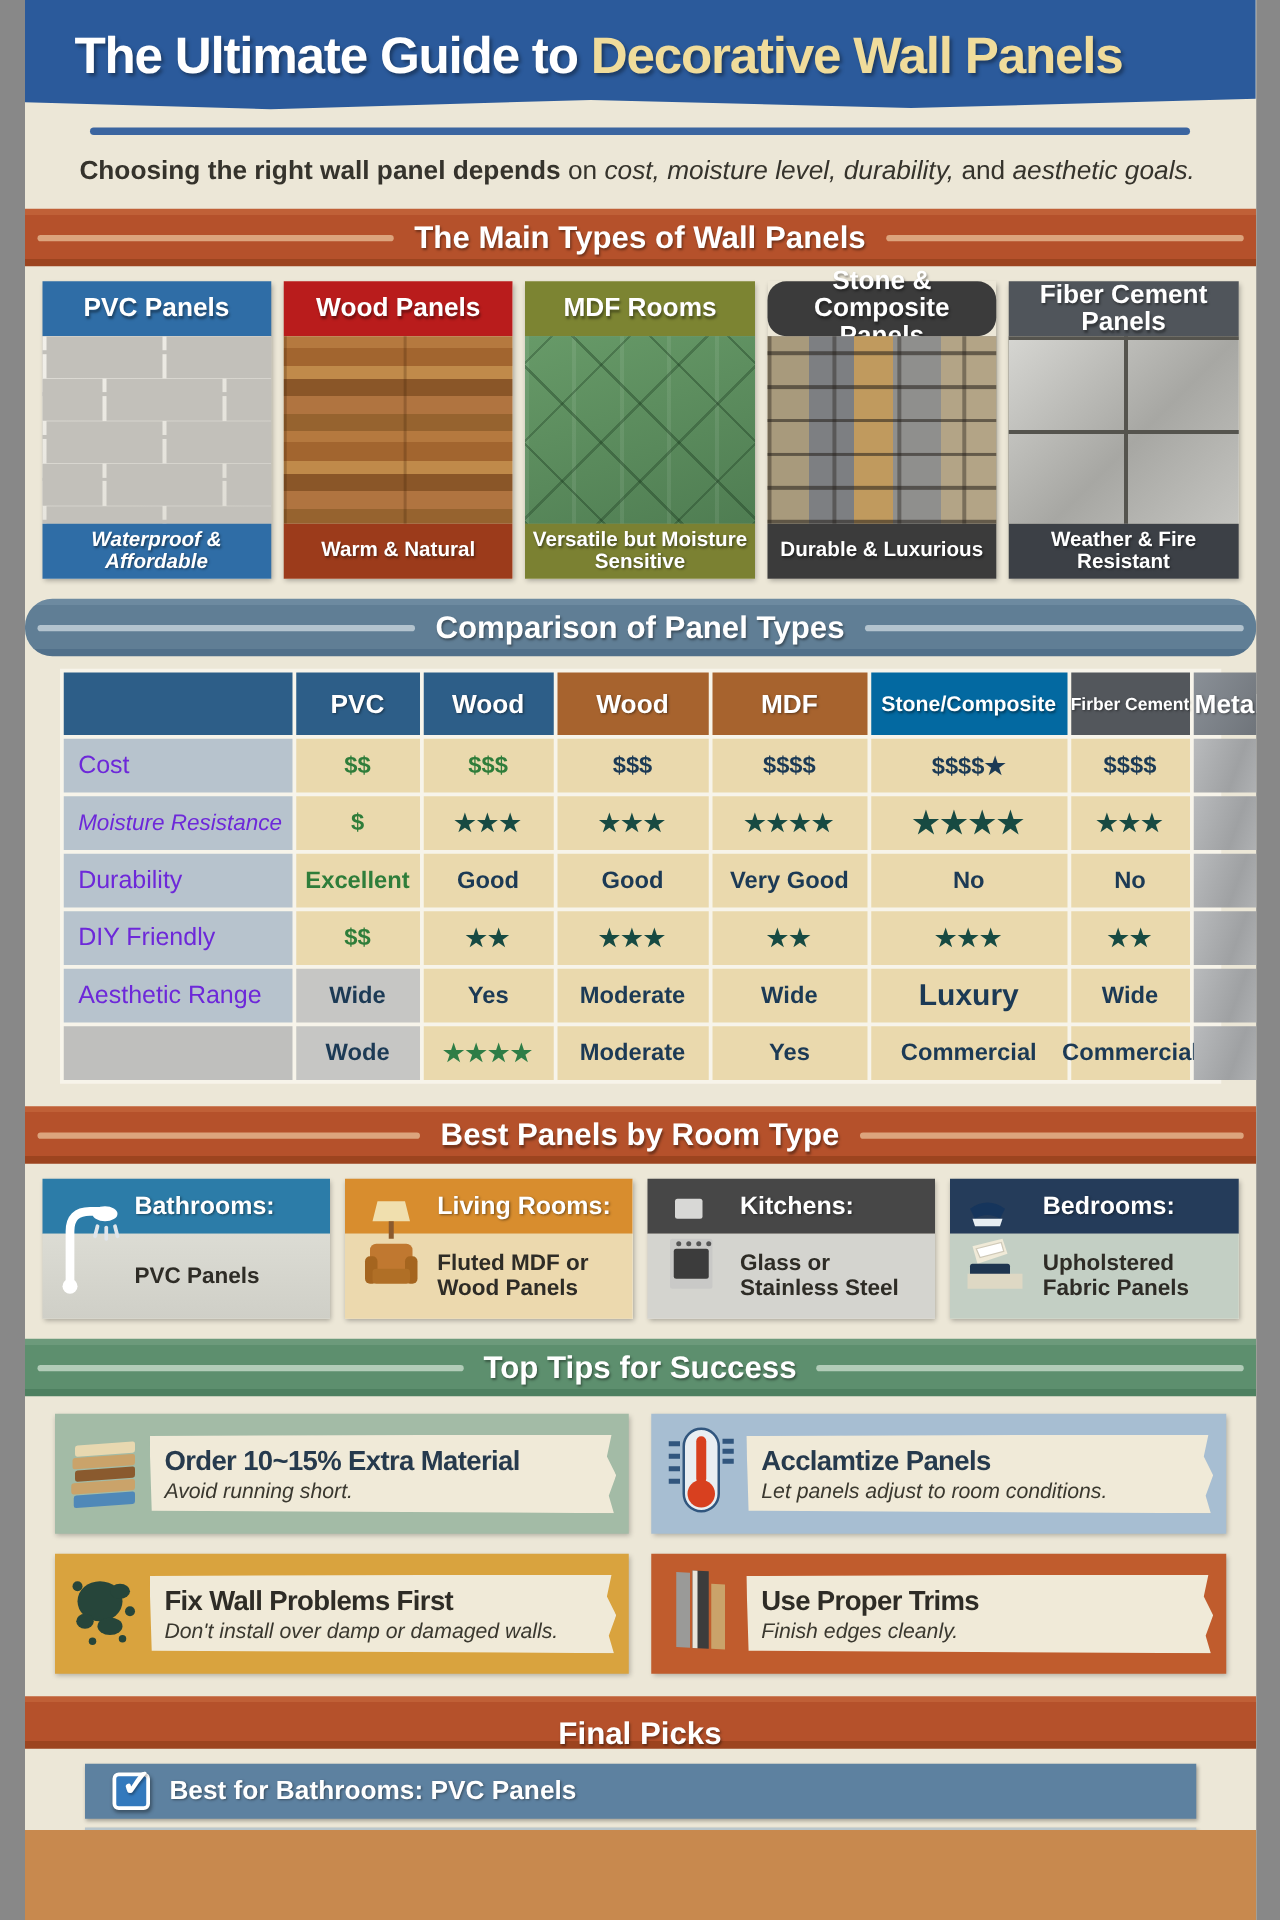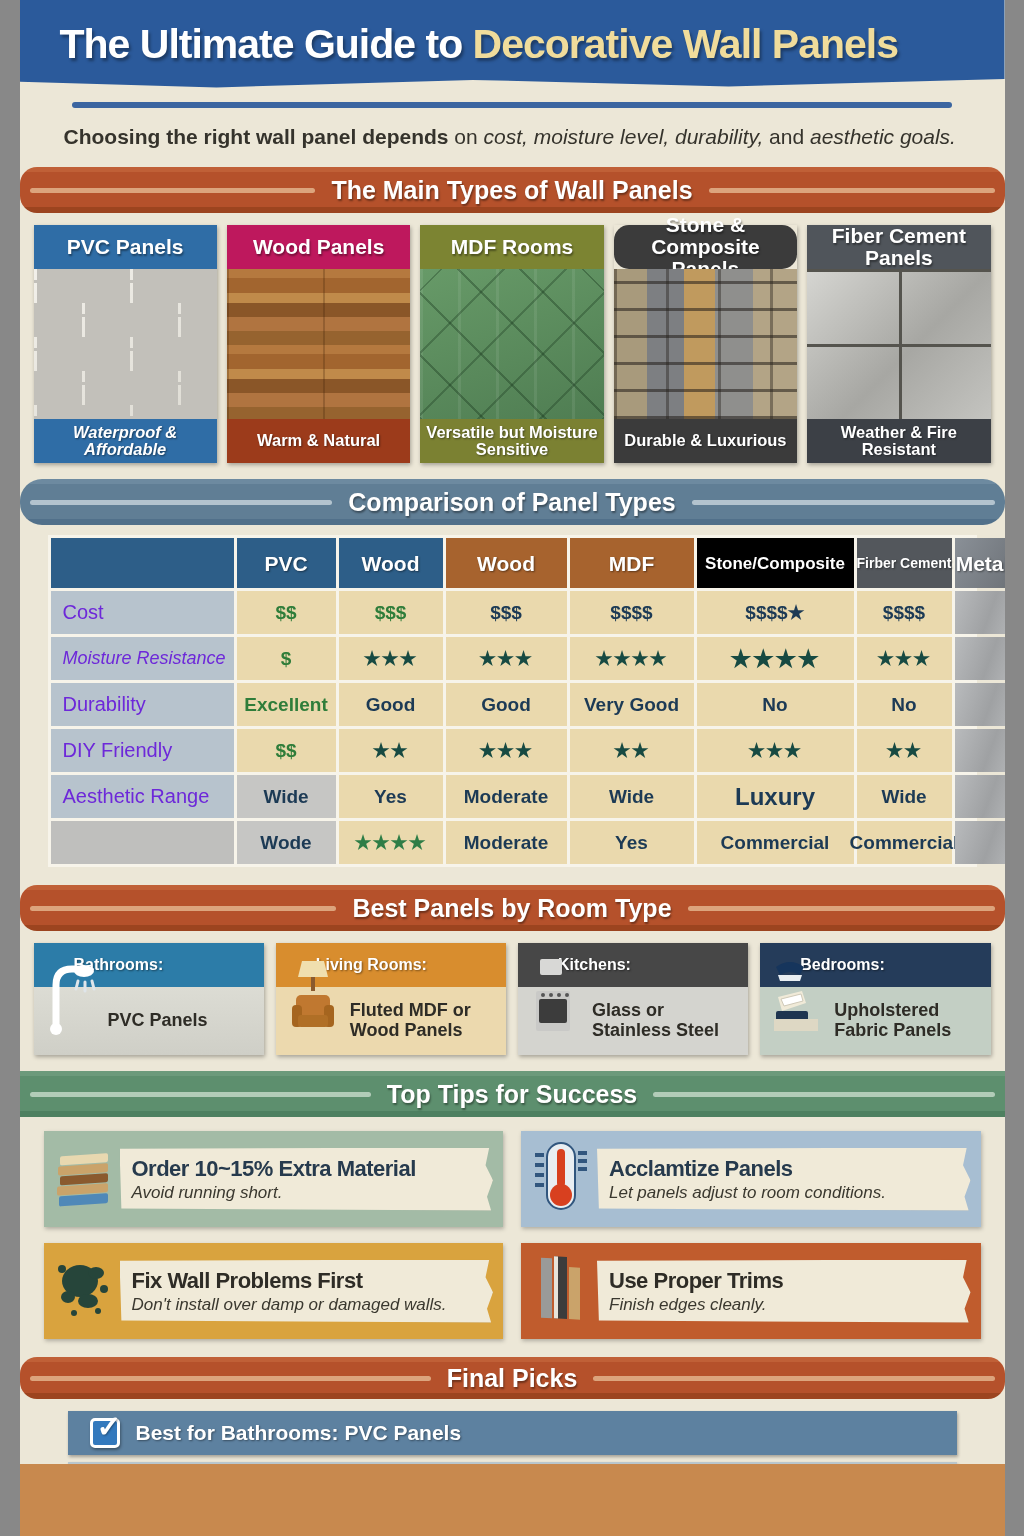--- a/index.html
+++ b/index.html
@@ -19,40 +19,40 @@
   .subtitle{ margin:17px 0 0 44px; font-size:21px; color:#35332c; }
   .subtitle .b{ font-weight:bold; }
   .subtitle .i{ font-style:italic; }
 
   
   .band{ display:flex; align-items:center; gap:16px; padding:0 10px;
          height:46px; }
   .band .line{ flex:1; height:5px; border-radius:3px; opacity:.75; }
   .band .btitle{ font-size:25px; font-weight:bold; color:#fff; white-space:nowrap;
                  text-shadow:1px 2px 2px rgba(0,0,0,.4); }
-  .band.orange{ background:linear-gradient(#c06037 0 5px,#b5512b 5px calc(100% - 6px),#9c441f 0);border-radius:17px; }
+  .band.orange{ background:linear-gradient(#c06037 0 5px,#b5512b 5px calc(100% - 6px),#9c441f 0); }
   .band.orange .line{ background:#e9c09a; }
   .band.slate{ background:linear-gradient(#6d8aa0 0 5px,#607e95 5px calc(100% - 6px),#51708a 0);border-radius:22px; }
   .band.slate .line{ background:#cfdbe2; }
   .band.green{ background:linear-gradient(#6c9a7b 0 5px,#5d8f6e 5px calc(100% - 6px),#4e8060 0); }
   .band.green .line{ background:#cfe0d2; }
   .mt18{ margin-top:18px; } .mt16{ margin-top:16px; }
 
   
   .cards-row{ display:flex; gap:10px; margin:12px 14px 0; height:238px; }
   .pcard{ flex:1; display:flex; flex-direction:column; box-shadow:1px 2px 4px rgba(0,0,0,.3); }
   .pcard .phead{ height:44px; display:flex; align-items:center; justify-content:center;
                  color:#fff; font-weight:bold; text-align:center; line-height:1.05;
                  text-shadow:1px 2px 2px rgba(0,0,0,.4); font-size:21px; padding:0 4px;}
   .pcard .pbody{ flex:1; }
   .pcard .pfoot{ height:44px; display:flex; align-items:center; justify-content:center;
                  color:#fff; font-weight:bold; font-size:16.5px; text-align:center; line-height:1.05;
                  text-shadow:1px 1px 2px rgba(0,0,0,.45); padding:0 4px; }
   .hd-blue{ background:#2f6da6; } .ft-blue{ background:#2f6da6; font-style:italic; }
-  .hd-gold{ background:#be185d; } .ft-rust{ background:#9c3b1b; }
+  .hd-gold{ background:#b91c1c; } .ft-rust{ background:#9c3b1b; }
   .hd-olive{ background:#7c8432; } .ft-olive{ background:#7b8132; }
   .hd-dark{ background:#3b3b3b; font-size:19px;border-radius:15px; } .ft-dark{ background:#3b3b3b; }
   .hd-gray{ background:#50555b; } .ft-gray2{ background:#3c4046; }
 
   .tex-tile{ background:
       conic-gradient(from 90deg at 3px 34px,#0000 0 75%,#c2c0ba 0) 0 0/96px 68px,
       conic-gradient(from 90deg at 3px 34px,#0000 0 75%,#c2c0ba 0) 48px 34px/96px 68px,
       repeating-linear-gradient(0deg,#c2c0ba 0 3px,#0000 3px 34px),
       linear-gradient(145deg,#f2f0ea,#dddbd3); }
   .tex-wood{ background:
@@ -76,41 +76,41 @@
   .ctable{ margin:10px 28px 0; background:#f7f4ea; padding:3px; }
   .ct-grid{ display:grid; grid-template-columns:183px 99px 104px 121px 124px 157px 95px 56px;
             gap:3px; }
   .ct-h{ height:50px; display:flex; align-items:center; justify-content:center;
          color:#fff; font-weight:bold; font-size:21px; text-align:center; line-height:1.0;
          text-shadow:1px 1px 2px rgba(0,0,0,.45); }
   .ct-h.small{ font-size:14px; }
   .ct-h.midsize{ font-size:17px; }
   .bg-blue{ background:#2d5e88; }
   .bg-brown{ background:#a7632e; }
-  .bg-dark{ background:#000000; }
+  .bg-dark{ background:#0369a1; }
   .bg-darker{ background:#53575c; }
   .bg-metalhead{ background:linear-gradient(120deg,#8a9097,#6d7278); }
   .ct-label{ height:43px; background:#b7c3cd; color:#6d28d9; font-weight:normal;
              font-size:20px; display:flex; align-items:center; padding-left:12px; }
   .ct-label.it{ font-style:italic; font-size:18px; }
   .ct-label.graycell{ background:#bfbfbd; }
   .ct-cell{ height:43px; background:#ead9ad; display:flex; align-items:center;
             justify-content:center; font-weight:bold; font-size:19px; color:#1c3a55; }
   .ct-cell.c-green{ color:#2f7d3a; }
   .ct-cell.c-teal{ color:#174a42; font-size:19px; letter-spacing:1px; }
   .ct-cell.c-greenstar{ color:#2e7d46; letter-spacing:1px; }
   .ct-cell.big{ font-size:24px; }
   .ct-cell.bg-graycell{ background:#c6c6c4; }
   .ct-cell.bg-metal{ background:linear-gradient(110deg,#b9bbbd,#9fa1a3 60%,#b3b5b7); }
 
   
   .rooms-row{ display:flex; gap:12px; margin:12px 14px 0; height:112px; }
   .rcard{ flex:1; position:relative; box-shadow:1px 2px 4px rgba(0,0,0,.3); }
-  .rcard .rhead{ height:44px; display:flex; align-items:center; padding-left:40px;
-                 color:#fff; font-weight:bold; font-size:16px;
+  .rcard .rhead{ height:44px; display:flex; align-items:center; padding-left:74px;
+                 color:#fff; font-weight:bold; font-size:20px;
                  text-shadow:1px 1px 2px rgba(0,0,0,.45); }
   .rcard .rbody{ height:68px; display:flex; align-items:center; padding-left:74px;
                  font-size:18px; color:#2e2c26; font-weight:bold; line-height:1.1;
                  padding-right:6px; }
   .rcard .ricon{ position:absolute; left:8px; top:12px; width:58px; height:84px; }
   .rh-teal{ background:#2c7ca8; } .rb-gray{ background:linear-gradient(#dcdcd4,#cfcfc7); }
   .rh-orange{ background:#d88d2e; } .rb-tan{ background:#ecd9ae; }
   .rh-dark{ background:#474747; } .rb-lgray{ background:#d4d4cf; }
   .rh-navy{ background:#253c5a; } .rb-sage{ background:#c3cfc4; }
 
@@ -388,21 +388,21 @@
           <rect x="40" y="12" width="11" height="52" fill="#caa36a"></rect>
         </g>
       </svg>
       <div class="strip">
         <div class="ttitle">Use Proper Trims</div>
         <div class="tdesc">Finish edges cleanly.</div>
       </div>
     </div>
   </div>
 
-  <div class="band orange mt18" style="height:42px;">
+  <div class="band orange mt18" style="height:42px;flex-direction:column;">
     <div class="line"></div>
     <div class="btitle">Final Picks</div>
     <div class="line"></div>
   </div>
 
   <div class="picks">
     <div class="pick pick-blue">
       <div class="checkbox cb-blue">
           <span>✓</span>
         </div>

